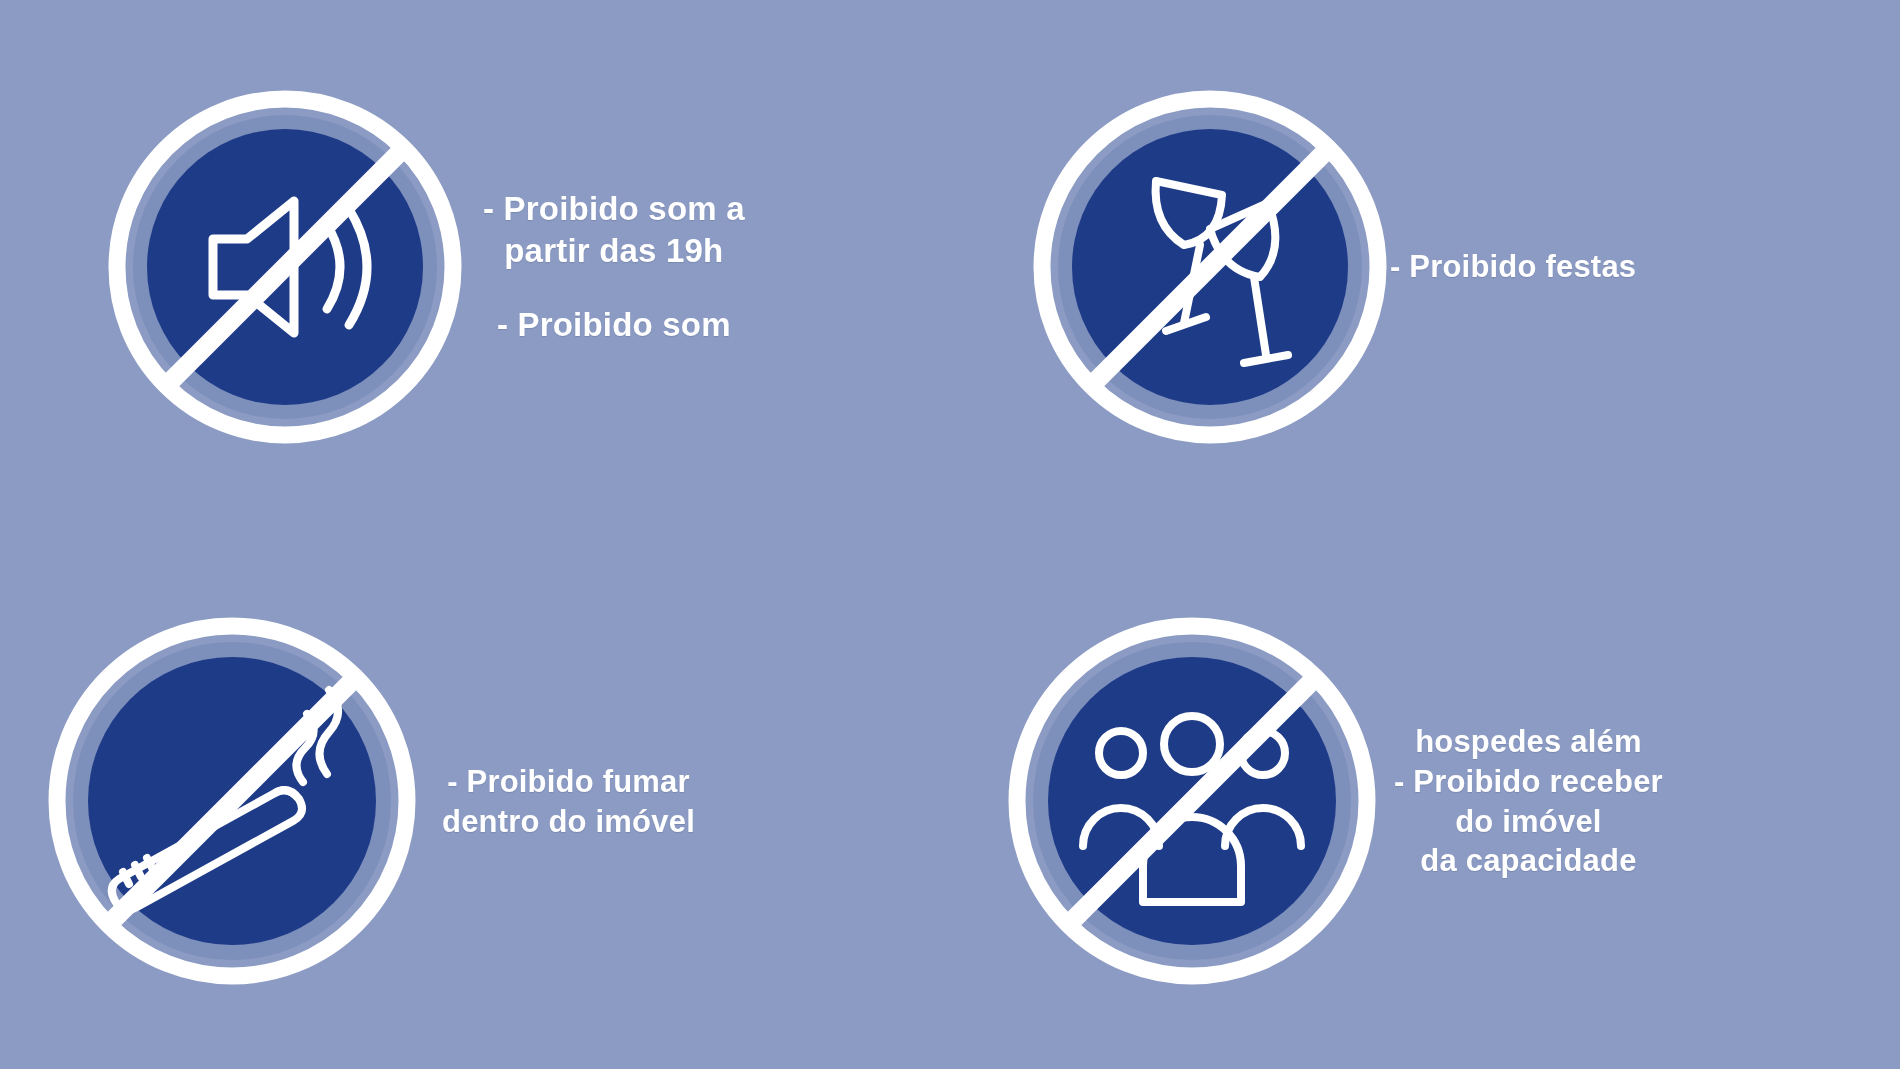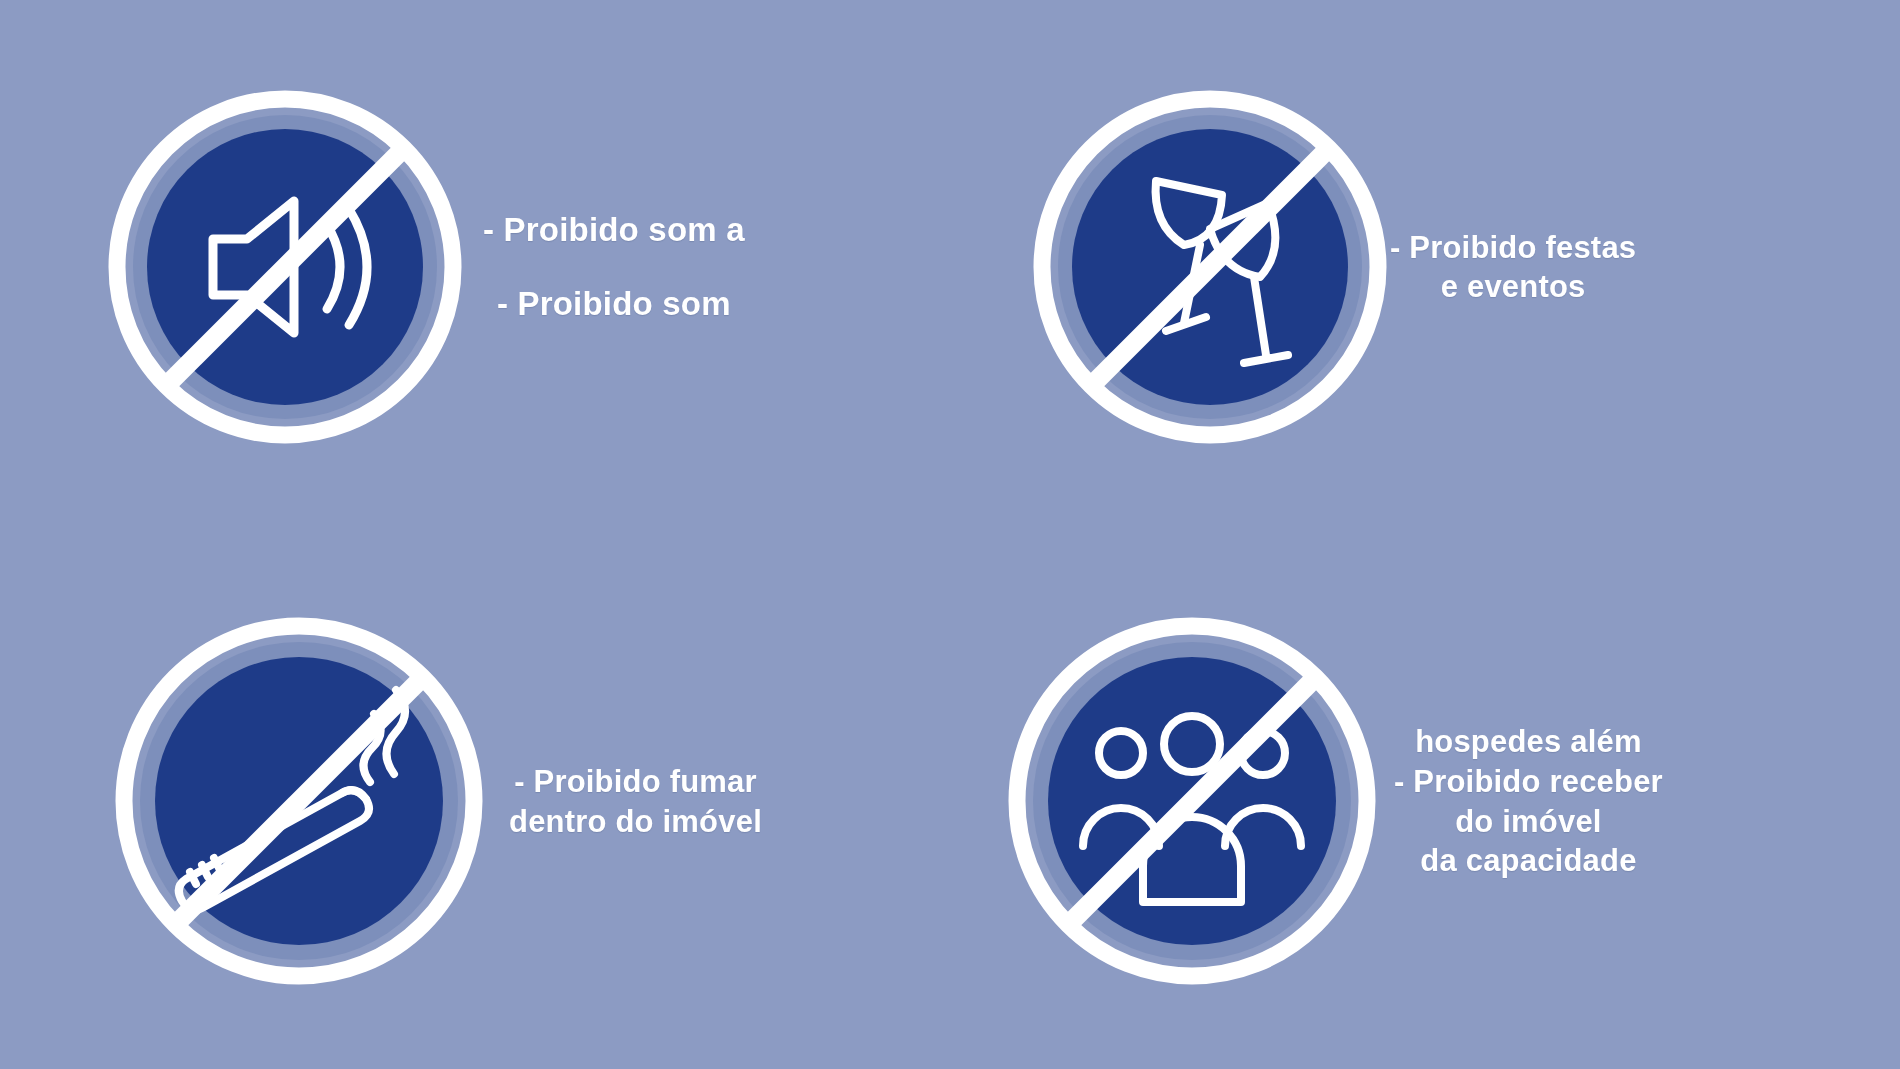--- a/index.html
+++ b/index.html
@@ -18,21 +18,21 @@
     grid-template-rows:1fr 1fr;
   }
   .rule{
     position:relative;
     display:flex;
     align-items:center;
     justify-content:flex-start;
   }
   .rule.r1{padding-left:105px;}
   .rule.r2{padding-left:80px;}
-  .rule.r3{padding-left:112px;align-items:center;}
+  .rule.r3{padding-left:45px;align-items:center;}
   .rule.r4{padding-left:55px;}
 
   .sign{
     position:relative;
     width:360px;height:360px;
     flex:0 0 360px;
   }
   .rule.r3 .sign,.rule.r4 .sign{width:375px;height:375px;flex-basis:375px;}
 
   .sign svg{display:block;width:100%;height:100%;}
@@ -70,20 +70,21 @@
           <path d="M108 152 h34 l47 -38 v132 l-47 -38 h-34 z"></path>
           <path d="M222 138 q26 42 0 84"></path>
           <path d="M244 122 q36 58 0 116"></path>
         </g>
         <line x1="62" y1="298" x2="298" y2="62" stroke="#ffffff" stroke-width="19" stroke-linecap="butt"></line>
       </svg>
     </div>
     <div class="label">
       <span class="grp">
         <span class="ln">- Proibido som a</span>
+        <span class="ln">partir das 19h</span>
       </span>
       <span class="grp2" style="display:block;">
         <span class="ln">- Proibido som</span>
       </span>
     </div>
   </div>
 
   <div class="rule r2">
     <div class="sign">
       <svg viewBox="0 0 360 360" xmlns="http://www.w3.org/2000/svg">
@@ -98,21 +99,20 @@
 
           <path d="M238 116 l-58 26 q12 42 50 48 q26 -28 8 -74 z"></path>
           <path d="M224 190 l12 78"></path>
           <path d="M214 276 l44 -8"></path>
         </g>
         <line x1="62" y1="298" x2="298" y2="62" stroke="#ffffff" stroke-width="19"></line>
       </svg>
     </div>
     <div class="label">
       <span class="ln">- Proibido festas</span>
-      <span class="ln">e eventos</span>
     </div>
   </div>
 
   <div class="rule r3">
     <div class="sign">
       <svg viewBox="0 0 375 375" xmlns="http://www.w3.org/2000/svg">
         <circle cx="187" cy="187" r="175" fill="none" stroke="#ffffff" stroke-width="17"></circle>
         <circle cx="187" cy="187" r="159" fill="#7d8fbb"></circle>
         <circle cx="187" cy="187" r="144" fill="#1e3b88"></circle>
         <g fill="none" stroke="#ffffff" stroke-width="8" stroke-linecap="round" stroke-linejoin="round">

